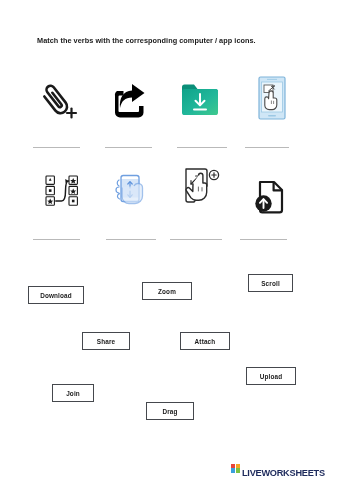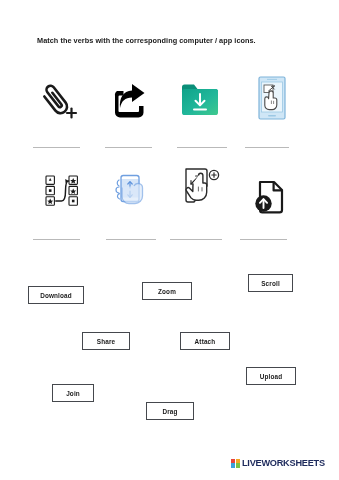--- a/index.html
+++ b/index.html
@@ -85,20 +85,21 @@
     grid-template-columns: 1fr 1fr;
     grid-template-rows: 1fr 1fr;
     gap: 0.6px;
   }
   .lw-logo i { display: block; }
   .lw-text {
     font-size: 9.2px;
     font-weight: bold;
     color: #1d2a5c;
     letter-spacing: -0.25px;
+    margin-top: 10px;
   }
 </style>
 </head>
 <body>
 
 <div id="page">
 
   <div class="title">Match the verbs with the corresponding computer / app icons.</div>
 
   <div class="icon-cell" style="left:29px; top:72px;">

